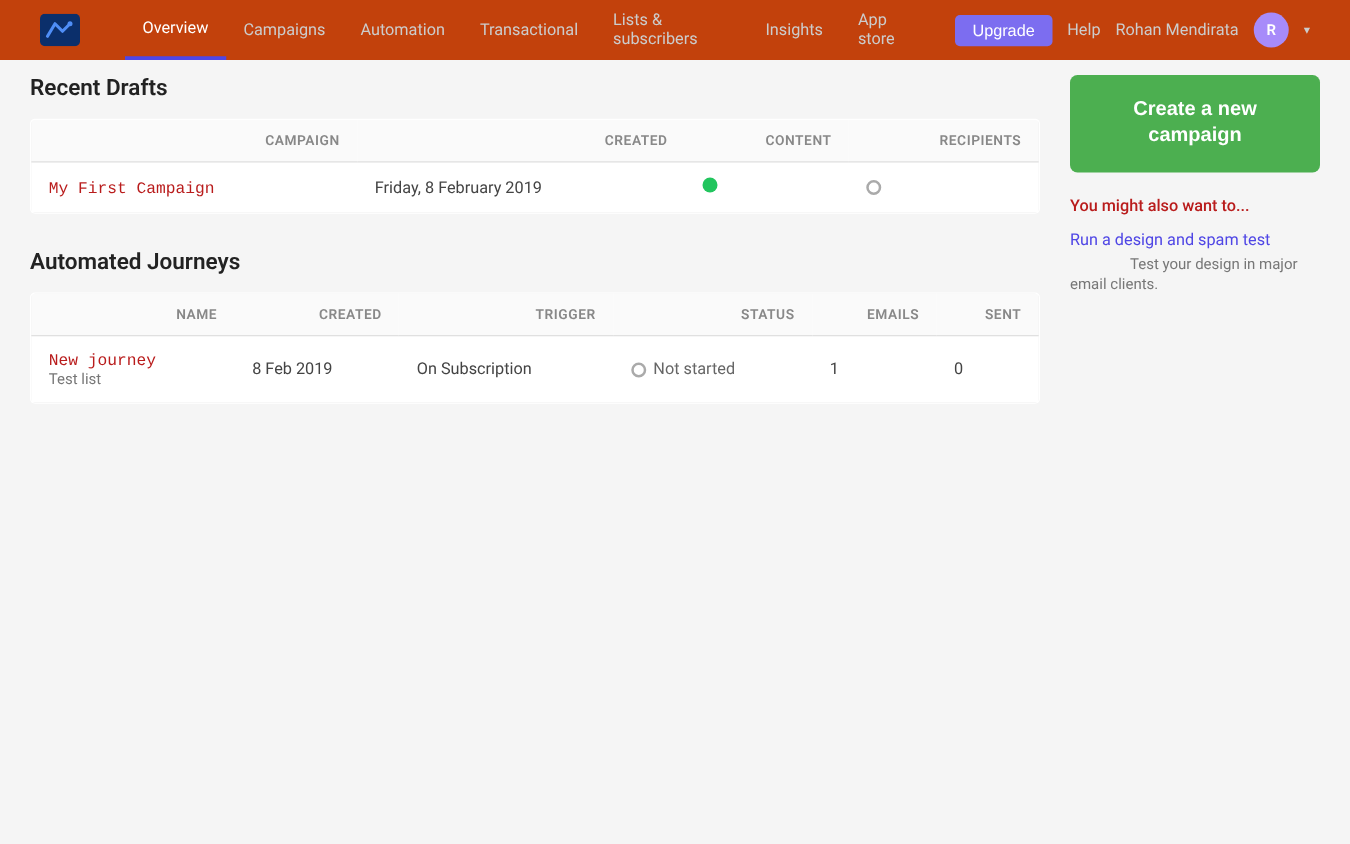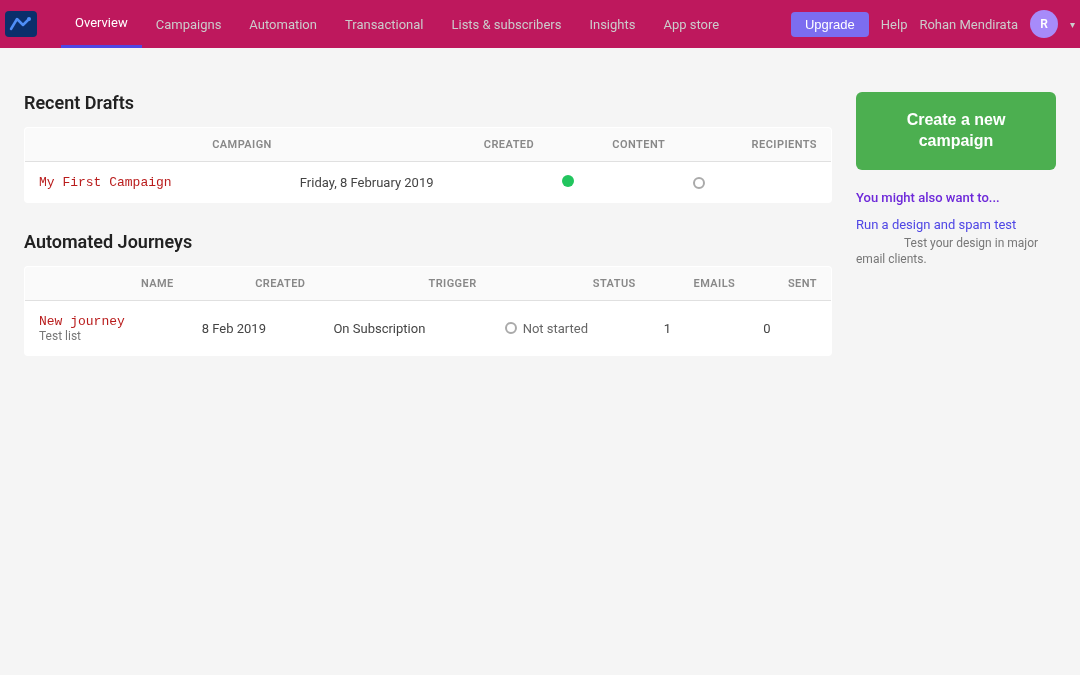--- a/index.html
+++ b/index.html
@@ -1,25 +1,25 @@
 <!DOCTYPE html>
 <html><head>
   <meta charset="utf-8">
   <style>
     * { box-sizing: border-box; margin: 0; padding: 0; }
     body { font-family: -apple-system, BlinkMacSystemFont, 'Segoe UI', Roboto, sans-serif; background: #f5f5f5; color: #333; font-size: 13px; }
 
     
     .navbar {
-      background: #be185d;
+      background: #c2410c;
       display: flex;
       align-items: center;
       height: 48px;
-      padding: 0 5px;
-      gap: 4px;
+      padding: 0 32px;
+      gap: 16px;
     }
     .navbar-logo {
       margin-right: 20px;
       display: flex;
       align-items: center;
     }
     .logo-icon {
       width: 32px;
       height: 26px;
     }
@@ -78,21 +78,21 @@
       justify-content: center;
       color: #fff;
       font-size: 12px;
       font-weight: 600;
     }
     .chevron-icon { color: #ccc; font-size: 10px; }
 
     
     .main-content {
       display: flex;
-      padding: 44px 24px;
+      padding: 12px 24px;
       gap: 24px;
       max-width: 1080px;
     }
     .content-left { flex: 1; min-width: 0; }
     .content-right { width: 200px; flex-shrink: 0; }
 
     
     .section-title {
       font-size: 18px;
       font-weight: 600;
@@ -174,21 +174,21 @@
       padding: 18px 14px;
       font-size: 16px;
       font-weight: 600;
       cursor: pointer;
       line-height: 1.3;
       margin-bottom: 20px;
     }
 
     .also-title {
       font-size: 13px;
-      color: #6d28d9;
+      color: #b91c1c;
       margin-bottom: 12px;
       font-weight: 500;
     }
     .also-item {
       margin-bottom: 14px;
     }
     .also-link {
       color: #4f46e5;
       font-size: 13px;
       cursor: pointer;

